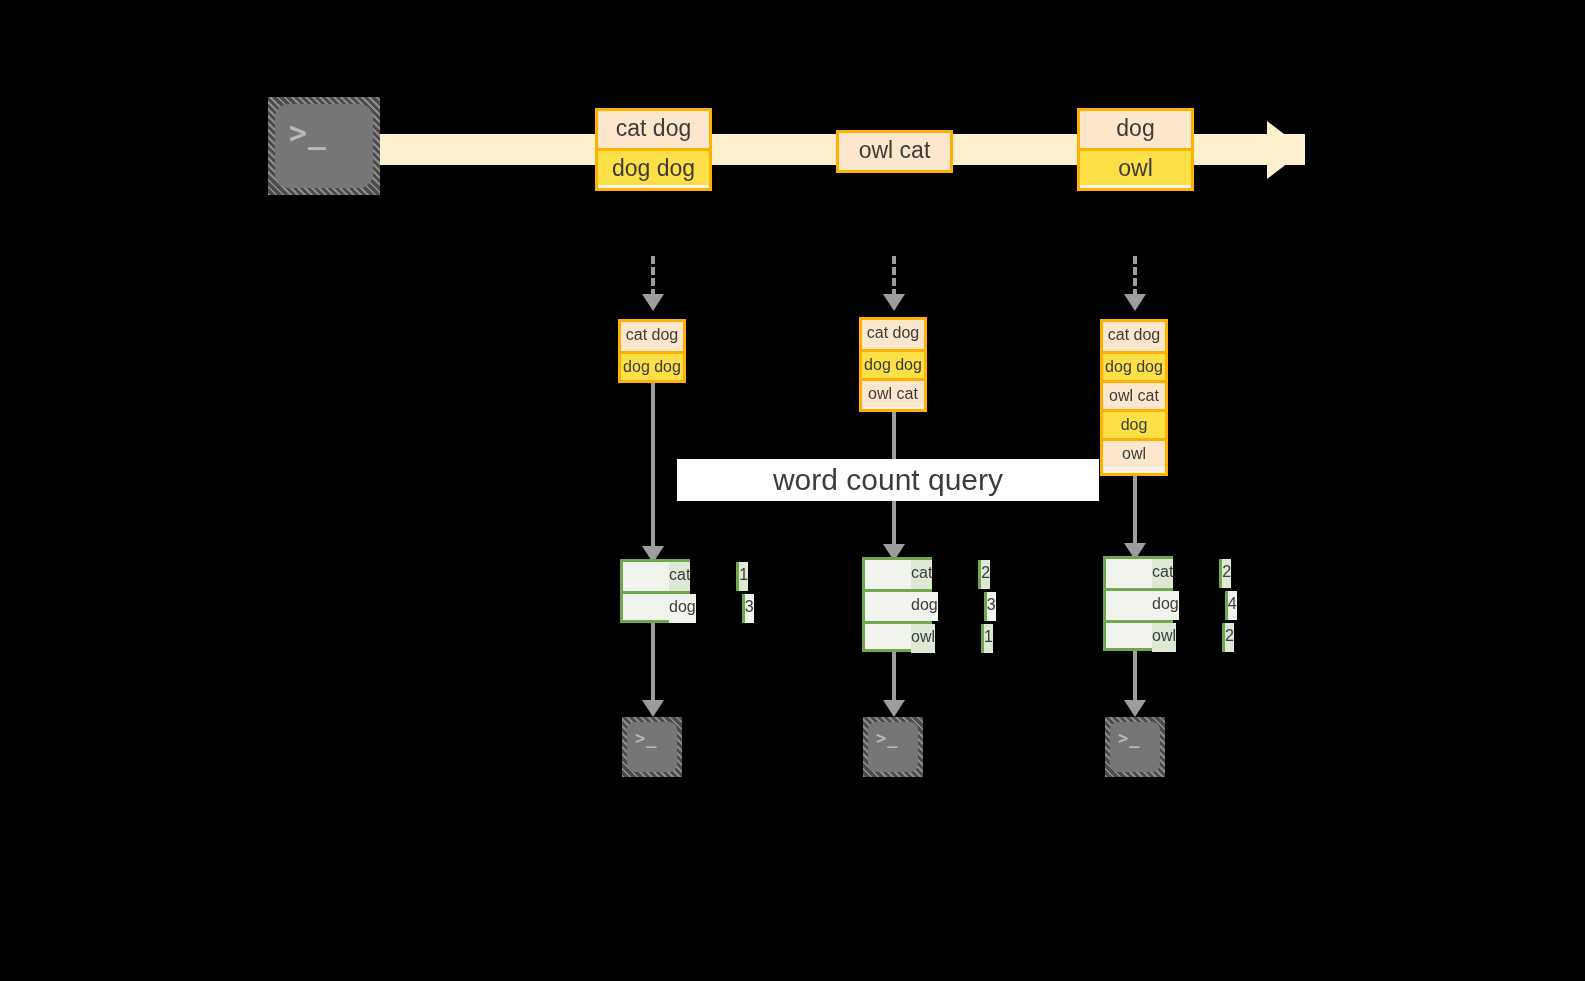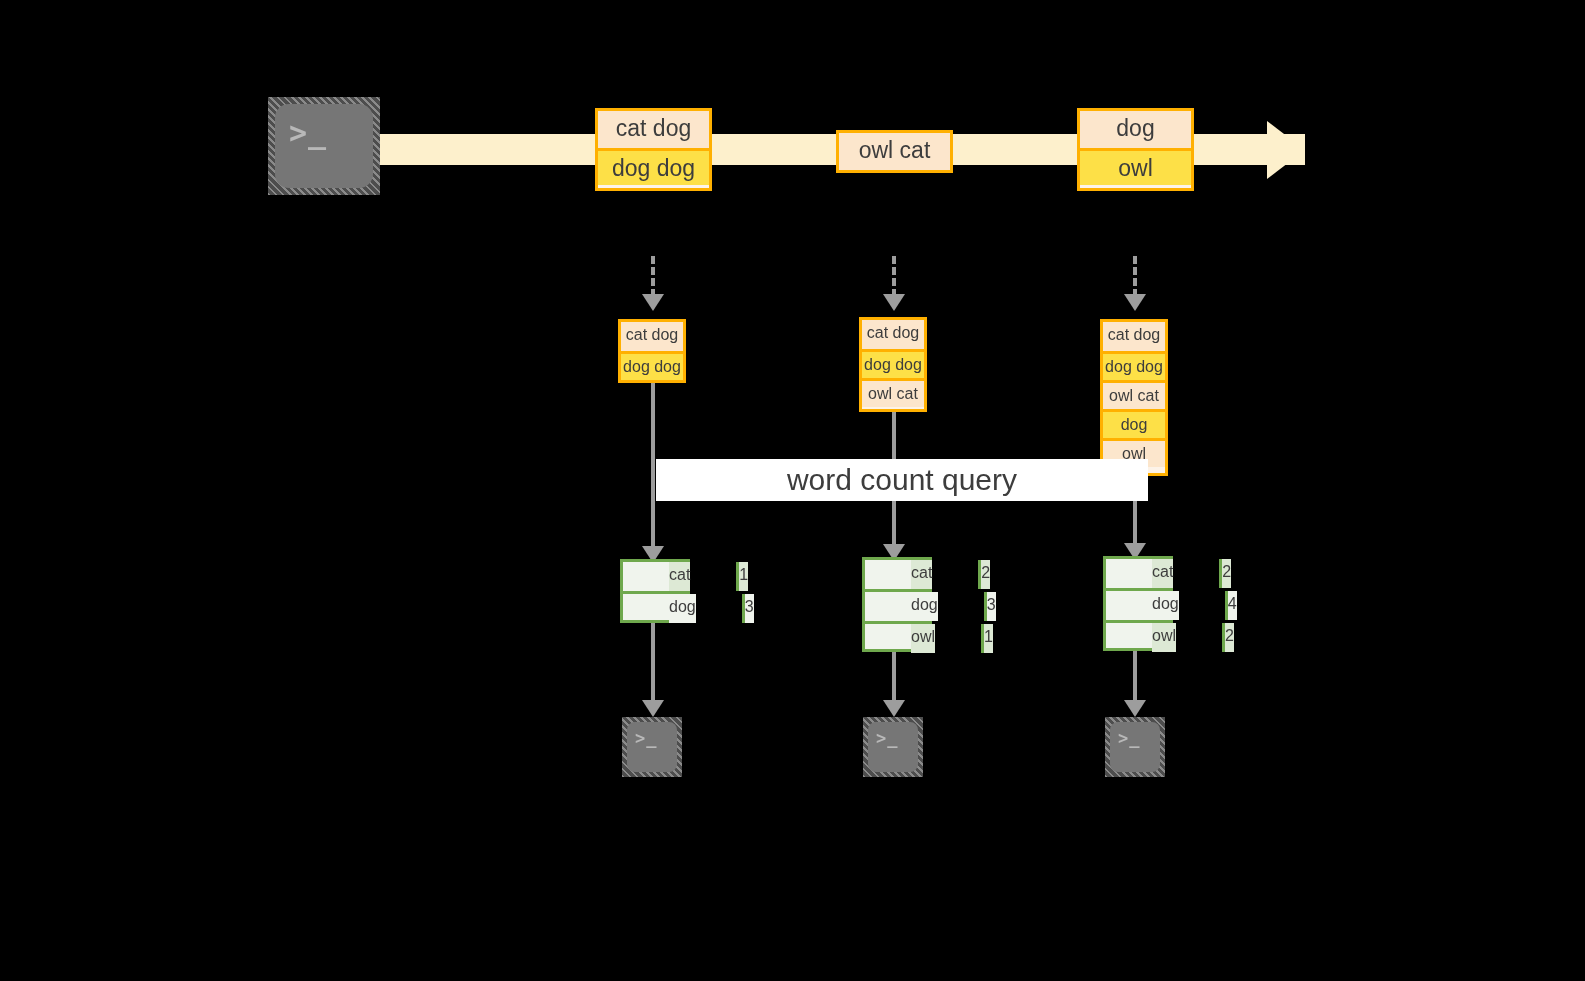--- a/index.html
+++ b/index.html
@@ -283,17 +283,17 @@
 
   <div class="conn" style="left:1133px; top:651px; height:53px;"></div>
   <div class="arrowhead" style="left:1124px; top:700px;"></div>
 
   <div class="terminal small" style="left:1105px; top:717px; width:60px; height:60px;">
     <div class="screen">
       <span class="prompt">&gt;_</span>
     </div>
   </div>
 
-  <div class="query-label" style="left:656px; top:459px; width:492px; height:42px;">
+  <div class="query-label" style="left:677px; top:459px; width:422px; height:42px;">
     <span>word count query</span>
   </div>
 
 </div>
 
 </body></html>

